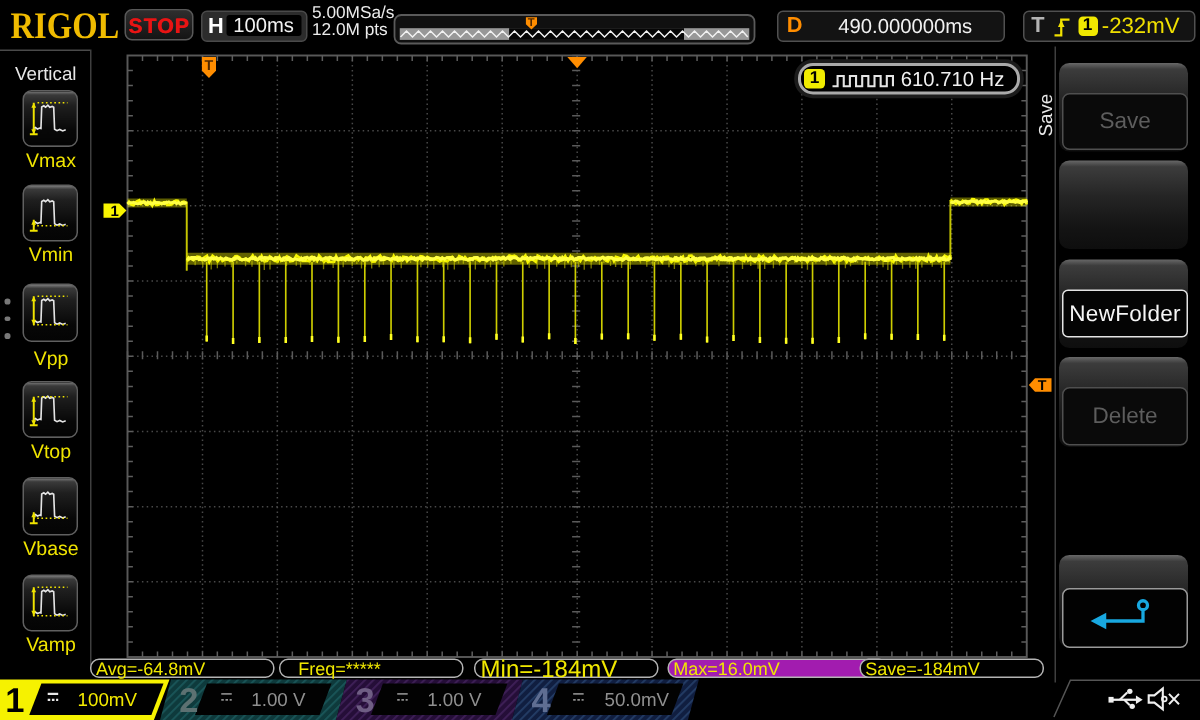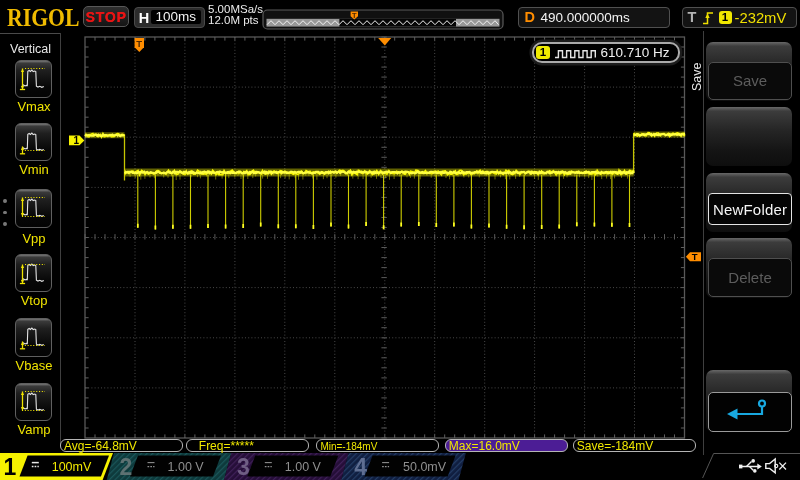--- a/index.html
+++ b/index.html
@@ -118,21 +118,21 @@
 </svg>
 <div style="position:absolute;left:7px;top:3.5px;font-family:'Liberation Serif',serif;font-weight:bold;font-size:25px;color:#f0bb00;letter-spacing:0px;transform:scaleX(0.87);transform-origin:0 0">RIGOL</div>
 <div style="position:absolute;left:83px;top:6.3px;width:46px;height:21px;border:1.5px solid #585858;border-radius:5px;background:linear-gradient(180deg,#2e2e2e,#141414);color:#e81414;font-weight:bold;font-size:14px;letter-spacing:0.8px;text-shadow:0.4px 0 0 #e81414;display:flex;align-items:center;justify-content:center;box-sizing:border-box">STOP</div>
 <div style="position:absolute;left:133.7px;top:6.8px;width:71px;height:21px;border:1px solid #4a4a4a;border-radius:4px;background:#2c2c2c;box-sizing:border-box">
 <span style="position:absolute;left:4px;top:2px;font-weight:bold;font-size:14.5px;color:#fff">H</span>
 <span style="position:absolute;left:16px;top:2.5px;right:3px;bottom:2.5px;background:#000;border-radius:2px;color:#f2f2f2;font-size:13.5px;text-align:center;line-height:14px">100ms</span>
 </div>
 <div style="position:absolute;left:208px;top:3.5px;font-size:11.5px;line-height:11.6px;color:#ececec">5.00MSa/s<br>12.0M pts</div>
 <div style="position:absolute;left:517.5px;top:6.8px;width:152px;height:21px;border:1.5px solid #505050;border-radius:4px;background:#131313;box-sizing:border-box">
 <span style="position:absolute;left:6px;top:1.5px;font-weight:bold;font-size:14.5px;color:#ff8d00">D</span>
-<span style="position:absolute;left:22px;right:2px;top:2px;font-size:13.5px;color:#f2f2f2;text-align:left">490.000000ms</span>
+<span style="position:absolute;left:22px;right:2px;top:2px;font-size:13.5px;color:#f2f2f2;text-align:center">490.000000ms</span>
 </div>
 <div style="position:absolute;left:681.5px;top:6.8px;width:115px;height:21px;border:1.5px solid #505050;border-radius:4px;background:#131313;box-sizing:border-box">
 <span style="position:absolute;left:5px;top:1.5px;font-weight:bold;font-size:14.5px;color:#b4b4b4">T</span>
 <svg width="13" height="16" viewBox="0 0 13 16" style="position:absolute;left:19px;top:2.5px">
 <path d="M1 13.5 H5.5 V3 H11" stroke="#f0e000" stroke-width="1.5" fill="none"></path>
 <polygon points="3.3,8 7.7,8 5.5,3.4" fill="#f0e000"></polygon>
 </svg>
 <span style="position:absolute;left:36px;top:2.8px;width:13px;height:13px;background:#f0e800;border-radius:3px;color:#000;font-weight:bold;font-size:11.5px;text-align:center;line-height:13.5px">1</span>
 <span style="position:absolute;left:52px;top:2px;font-size:14.8px;color:#f0e000">-232mV</span>
 </div>
@@ -224,15 +224,15 @@
 <div style="position:absolute;left:708.3px;top:258px;width:81.5px;height:36.6px;border:1px solid #4f4f4f;border-radius:5px;background:#0a0a0a;color:#5d5d5d;font-size:15px;display:flex;align-items:center;justify-content:center">Delete</div>
 <div style="position:absolute;left:705.8px;top:369.6px;width:86.5px;height:62px;border-radius:7px;background:linear-gradient(180deg,#686868 0,#3c3c3c 7%,#252525 40%,#141414 75%,#0e0e0e 100%);"></div>
 <div style="position:absolute;left:708.3px;top:391.8px;width:81.5px;height:38.5px;border:1.5px solid #9a9a9a;border-radius:5px;background:#020202"></div>
 <svg width="50" height="30" viewBox="0 0 50 30" style="position:absolute;left:724px;top:396px">
 <path d="M12 18 H38 V10" stroke="#18a8e0" stroke-width="2.2" fill="none"></path>
 <polygon points="3,18 13.5,12.5 13.5,23.5" fill="#18a8e0"></polygon>
 <circle cx="38" cy="7.5" r="3" fill="none" stroke="#18a8e0" stroke-width="2.2"></circle>
 </svg>
 <div style="position:absolute;left:60.0px;top:438.8px;width:123px;height:13.4px;border:1px solid #b4b4b4;border-radius:6px;background:#000;color:#f0e800;font-size:12px;line-height:13px;padding-left:3px;box-sizing:border-box;white-space:nowrap">Avg=-64.8mV</div>
 <div style="position:absolute;left:185.8px;top:438.8px;width:123px;height:13.4px;border:1px solid #b4b4b4;border-radius:6px;background:#000;color:#f0e800;font-size:12px;line-height:13px;padding-left:12px;box-sizing:border-box;white-space:nowrap">Freq=*****</div>
-<div style="position:absolute;left:316.4px;top:438.8px;width:123px;height:13.4px;border:1px solid #b4b4b4;border-radius:6px;background:#000;color:#f0e800;font-size:10px;line-height:13px;padding-left:3px;box-sizing:border-box;white-space:nowrap">Min=-184mV</div>
-<div style="position:absolute;left:444.8px;top:438.8px;width:123px;height:13.4px;border:1px solid #b4b4b4;border-radius:6px;background:#4c1d95;color:#f0e800;font-size:12px;line-height:13px;padding-left:3px;box-sizing:border-box;white-space:nowrap">Max=16.0mV</div>
+<div style="position:absolute;left:316.4px;top:438.8px;width:123px;height:13.4px;border:1px solid #b4b4b4;border-radius:6px;background:#000;color:#f0e800;font-size:16px;line-height:13px;padding-left:3px;box-sizing:border-box;white-space:nowrap">Min=-184mV</div>
+<div style="position:absolute;left:444.8px;top:438.8px;width:147px;height:13.4px;border:1px solid #b4b4b4;border-radius:6px;background:#a21caf;color:#f0e800;font-size:12px;line-height:13px;padding-left:3px;box-sizing:border-box;white-space:nowrap">Max=16.0mV</div>
 <div style="position:absolute;left:572.8px;top:438.8px;width:123px;height:13.4px;border:1px solid #b4b4b4;border-radius:6px;background:#000;color:#f0e800;font-size:12px;line-height:13px;padding-left:3px;box-sizing:border-box;white-space:nowrap">Save=-184mV</div>
 </div>
 </body></html>

